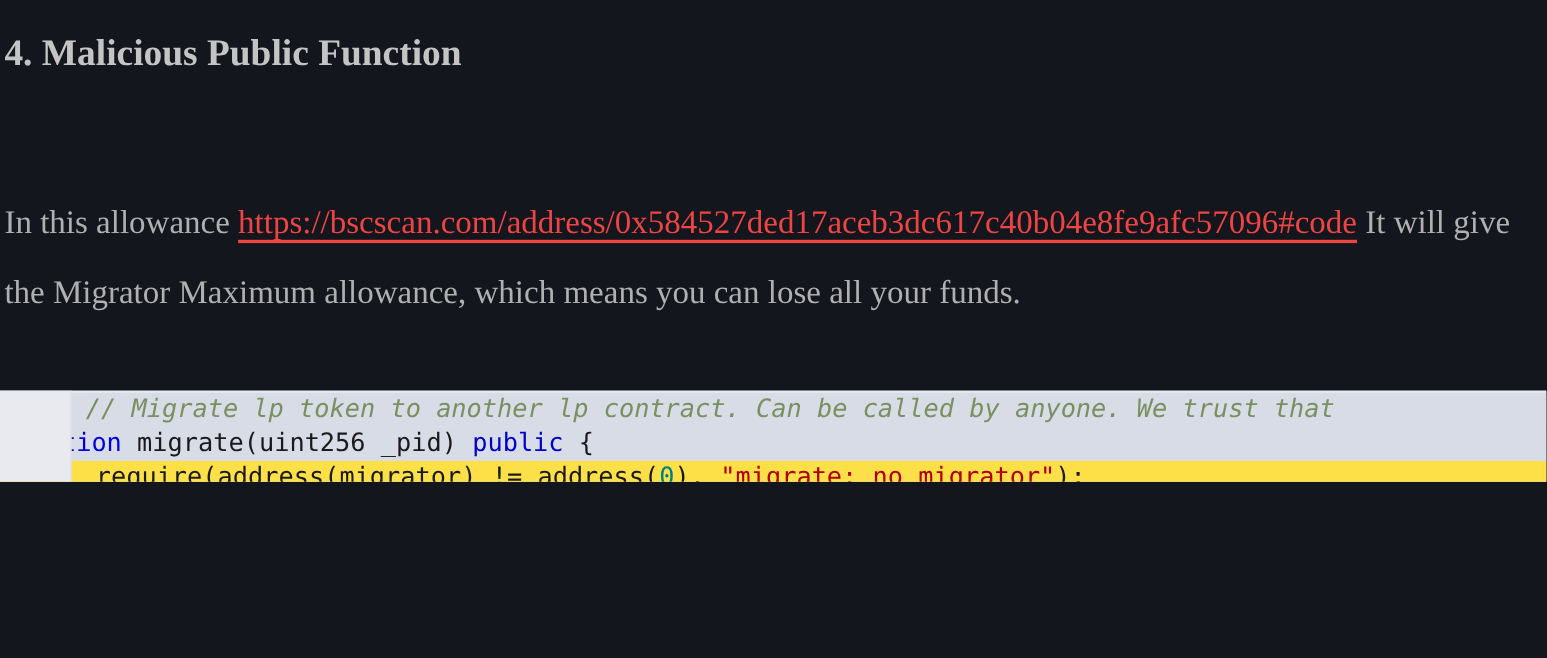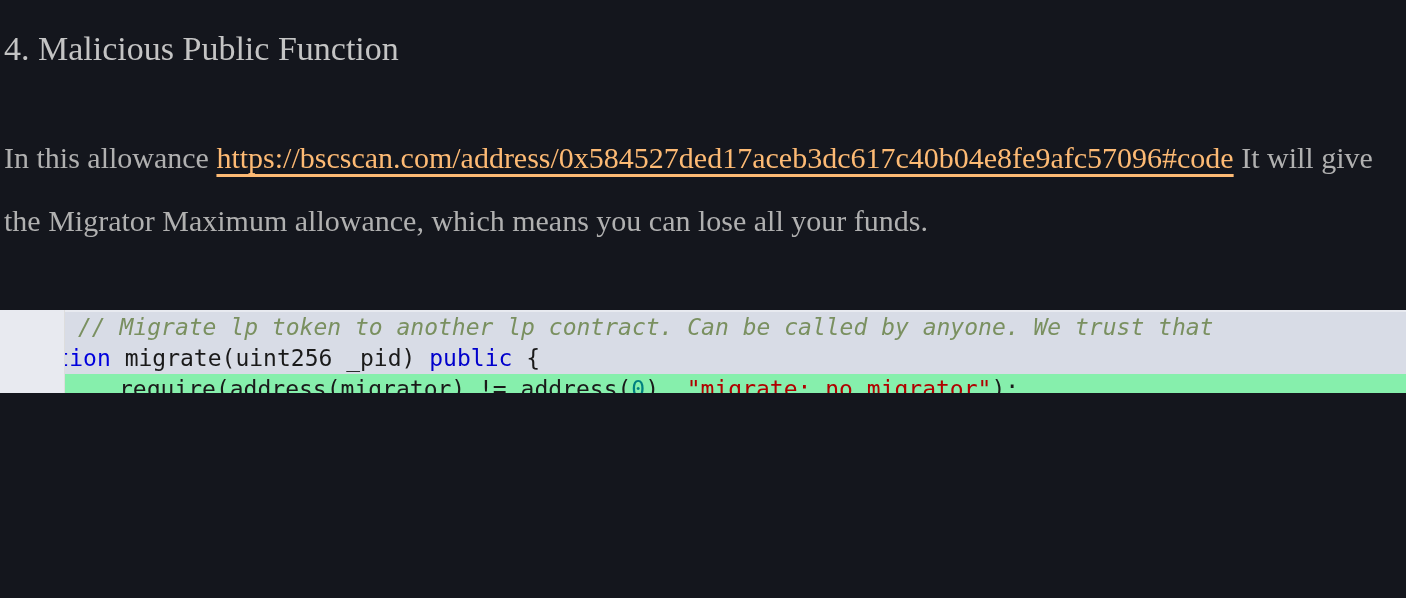--- a/index.html
+++ b/index.html
@@ -15,32 +15,32 @@
       height: 598px;
       overflow: hidden;
       padding: 0;
     }
     .container {
       padding: 30px 4px 0 4px;
     }
     .heading {
       font-size: 34px;
       color: #c4c4c4;
-      font-weight: normal;
-      margin-bottom: 58px;
+      font-weight: bold;
+      margin-bottom: 103px;
       font-family: Georgia, 'Times New Roman', serif;
     }
     .paragraph {
       font-size: 30px;
       line-height: 2.1;
       color: #b0b0b0;
       font-family: Georgia, 'Times New Roman', serif;
     }
     .link {
-      color: #fdba74;
+      color: #ef4444;
       text-decoration: underline;
       text-underline-offset: 6px;
     }
     .code-block {
       margin-top: 58px;
       background-color: #e8eaf0;
       padding: 2px 0 0 0;
       font-family: 'Menlo', 'Monaco', 'Consolas', monospace;
       font-size: 23px;
       line-height: 1.35;
@@ -52,22 +52,22 @@
       white-space: nowrap;
     }
     .line-1 {
       padding-left: 78px;
       background-color: #d8dce6;
     }
     .line-2 {
       background-color: #d8dce6;
     }
     .line-3 {
-      padding-left: 119px;
-      background-color: #86efac;
+      padding-left: 87px;
+      background-color: #fde047;
     }
     .comment {
       color: #7a9060;
       font-style: italic;
     }
     .keyword {
       color: #0000dd;
     }
     .keyword-public {
       color: #0000cc;

